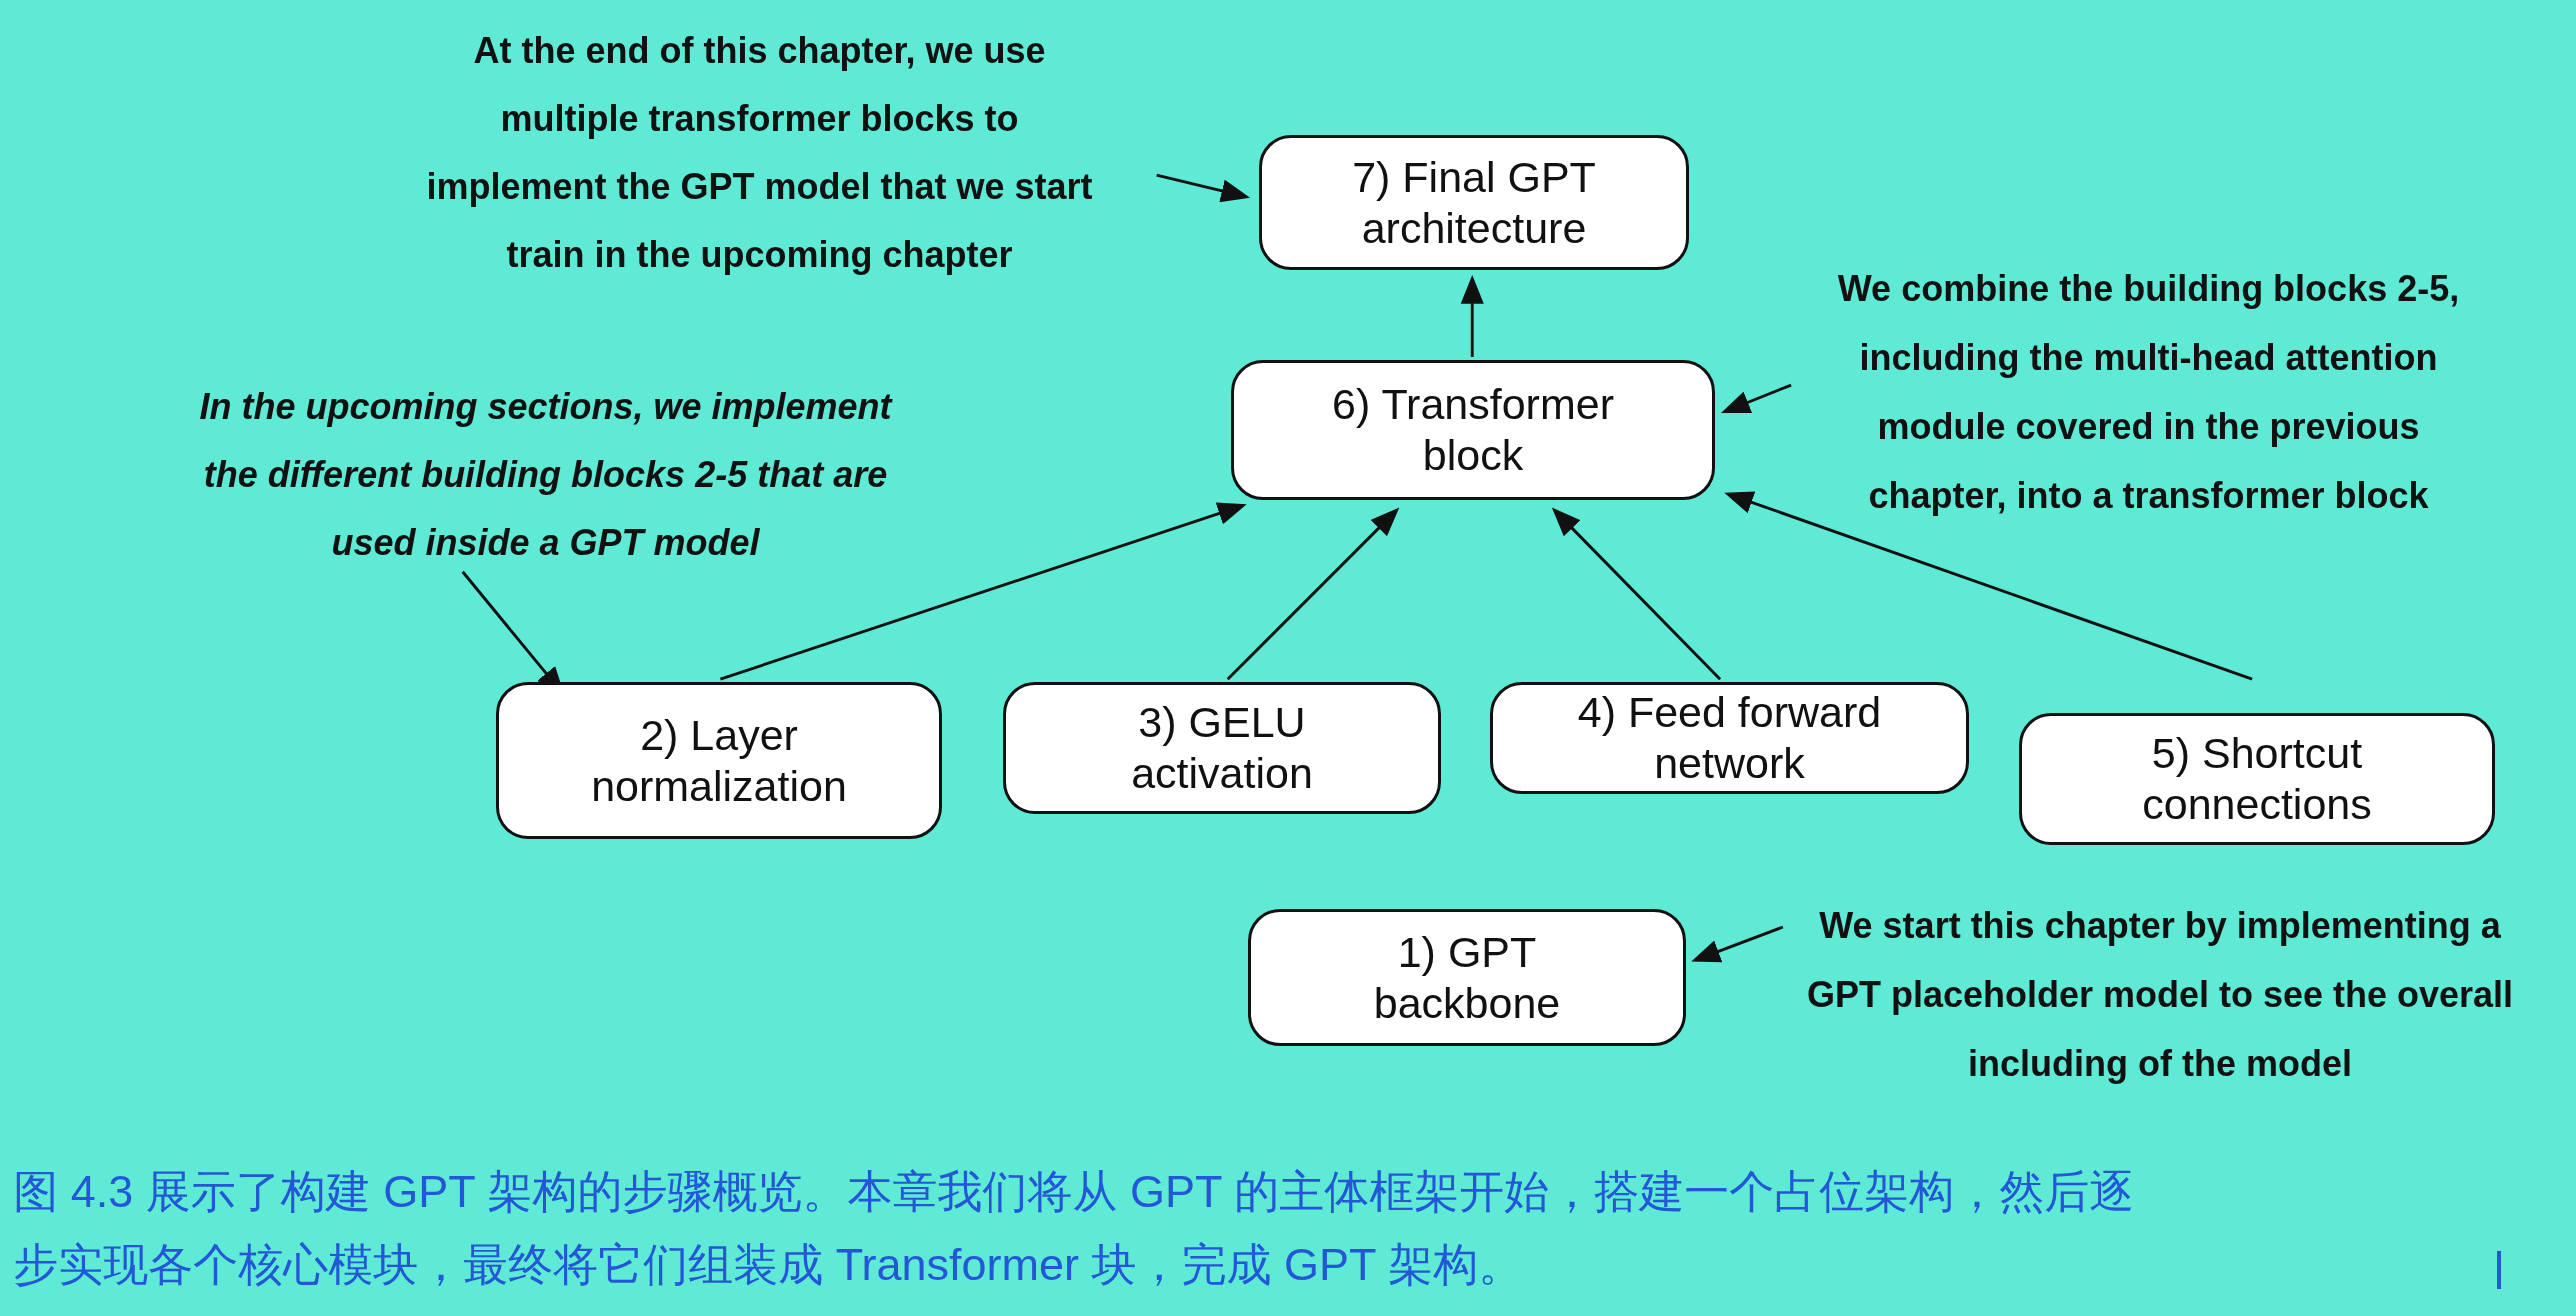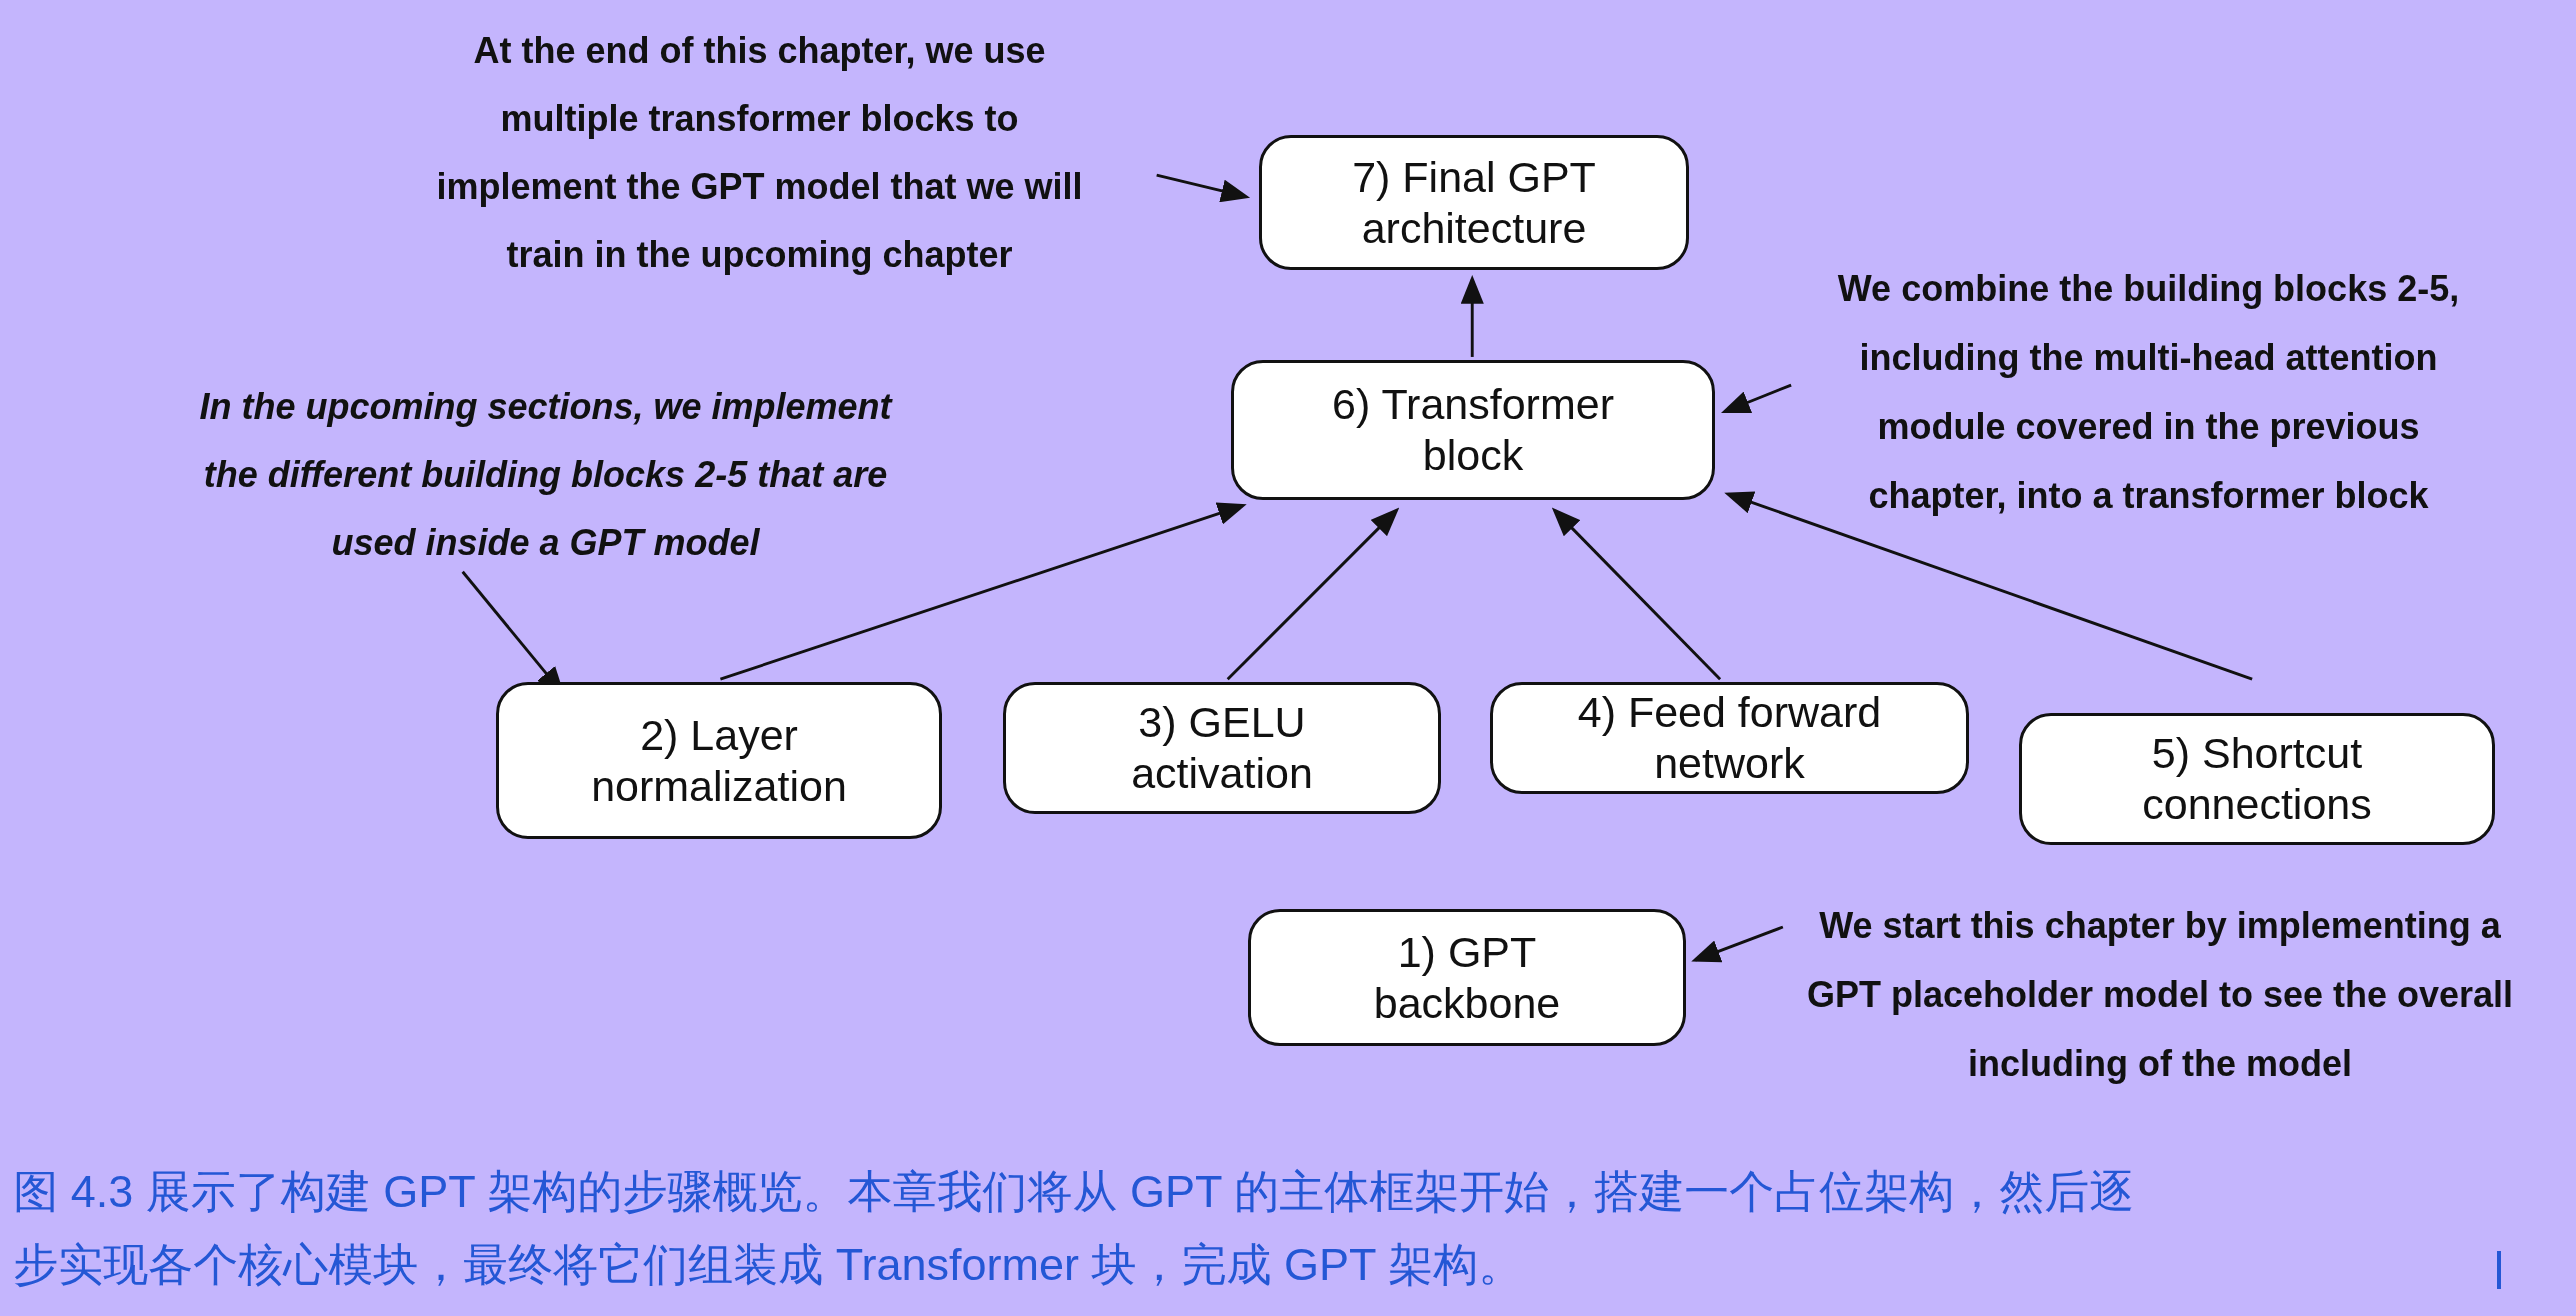--- a/index.html
+++ b/index.html
@@ -1,20 +1,20 @@
 <!DOCTYPE html>
 <html style="font-size:13.2px"><head>
 <meta charset="utf-8">
 <style>
   html, body { margin: 0; padding: 0; background: #ffffff; }
   #canvas {
     position: relative;
     width: 2576px;
     height: 1317px;
-    background: #c4b5fd;
+    background: #5eead4;
     font-family: "Liberation Sans", sans-serif;
     color: #111111;
     overflow: hidden;
   }
   #arrows {
     position: absolute;
     left: 0; top: 0;
     width: 2576px; height: 1317px;
     pointer-events: none;
   }
@@ -93,21 +93,21 @@
       <line x1="1486" y1="822" x2="1690" y2="618" marker-end="url(#arrowhead)"></line>
       <line x1="2082" y1="822" x2="1882" y2="618" marker-end="url(#arrowhead)"></line>
       <line x1="2726" y1="822" x2="2092" y2="598" marker-end="url(#arrowhead)"></line>
       <line x1="2158" y1="1122" x2="2052" y2="1162" marker-end="url(#arrowhead)"></line>
     </g>
   </svg>
 
   <div class="annotation" id="ann-top">
     <div>At the end of this chapter, we use</div>
     <div>multiple transformer blocks to</div>
-    <div>implement the GPT model that we will</div>
+    <div>implement the GPT model that we start</div>
     <div>train in the upcoming chapter</div>
   </div>
 
   <div class="annotation" id="ann-left">
     <div>In the upcoming sections, we implement</div>
     <div>the different building blocks 2-5 that are</div>
     <div>used inside a GPT model</div>
   </div>
 
   <div class="annotation" id="ann-right">

